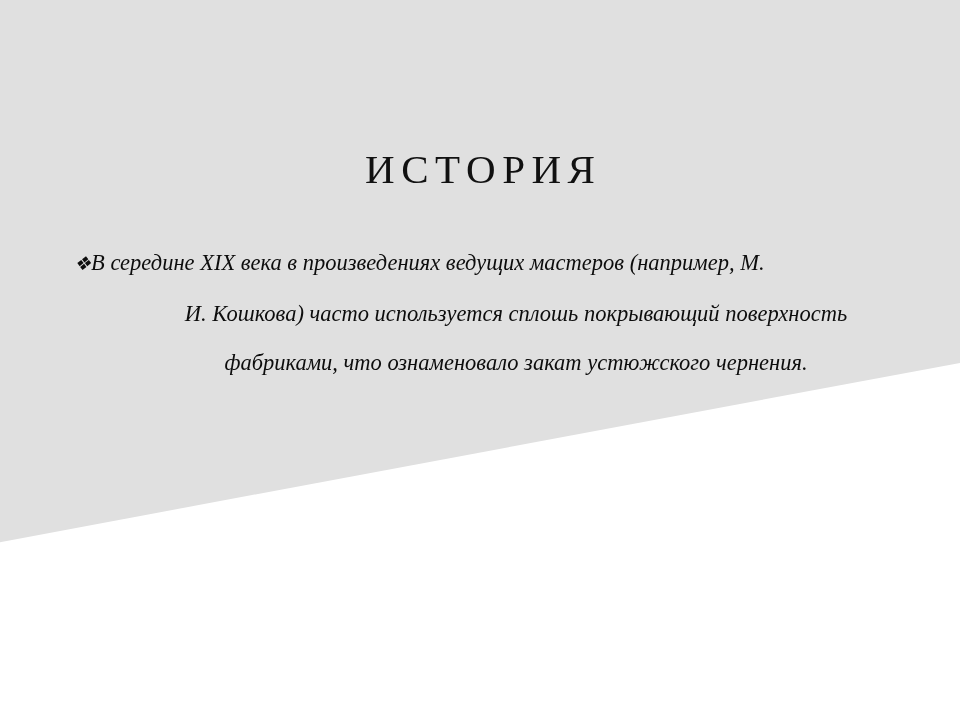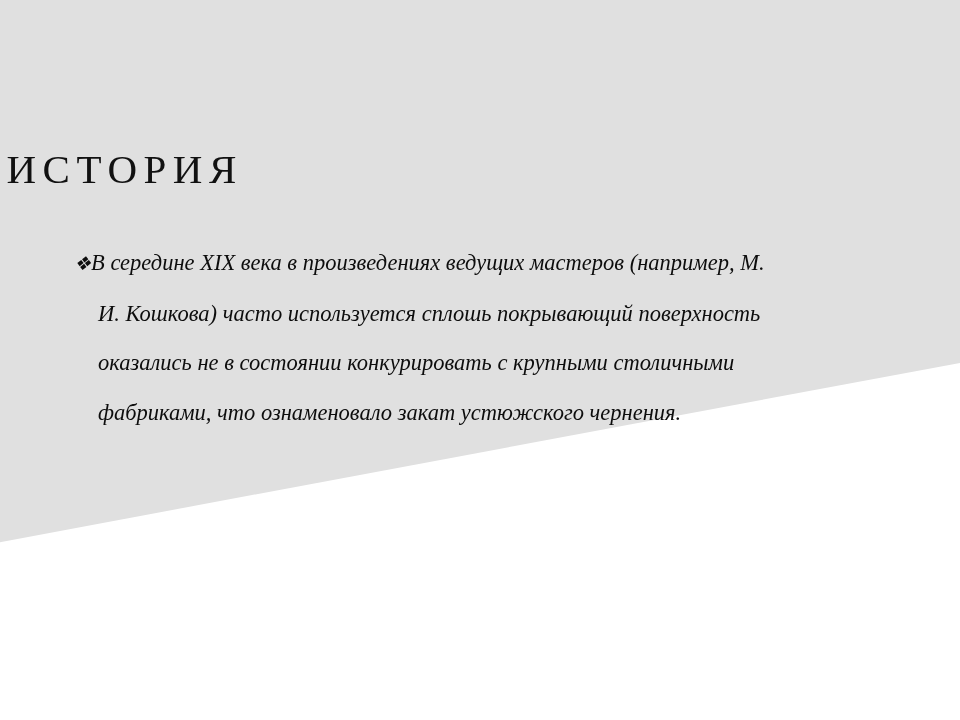--- a/index.html
+++ b/index.html
@@ -32,20 +32,21 @@
   .content {
     position: absolute;
     inset: 0;
     z-index: 1;
   }
   .slide-title {
     position: absolute;
     left: 0;
     top: 148px;
     width: 960px;
+    text-align: center;
     font-size: 41px;
     line-height: 1.05;
     letter-spacing: 6.5px;
     color: #111111;
     font-weight: normal;
     margin: 0;
     text-indent: 6.5px;
     white-space: nowrap;
   }
   .body-block {
@@ -63,20 +64,21 @@
     display: block;
     position: relative;
     font-size: 22.5px;
     line-height: 49.5px;
     color: #0d0d0d;
     white-space: nowrap;
     font-style: italic;
   }
   .bullet-row.indented {
     padding-left: 24px;
+    text-align: center;
   }
   .bullet-glyph {
     font-size: 19px;
     line-height: 49.5px;
     vertical-align: baseline;
     color: #0d0d0d;
   }
 </style>
 </head>
 <body>
@@ -92,21 +94,20 @@
     <div class="body-block">
 
       <div class="bullet-item">
 
         <div class="bullet-row"><span class="bullet-glyph">❖</span><span>В середине XIX века в произведениях ведущих мастеров (например, М.</span></div>
 
         <div class="bullet-row indented">И. Кошкова) часто используется сплошь покрывающий поверхность</div>
 
 
 
-        <div class="bullet-row indented">оказались не в состоянии конкурировать с крупными столичными</div>
 
         <div class="bullet-row indented">фабриками, что ознаменовало закат устюжского чернения.</div>
 
       </div>
 
     </div>
 
   </div>
 
 </div>

